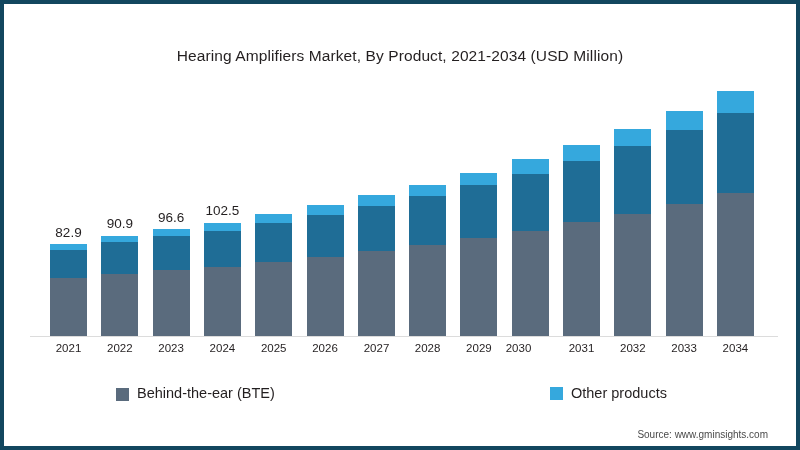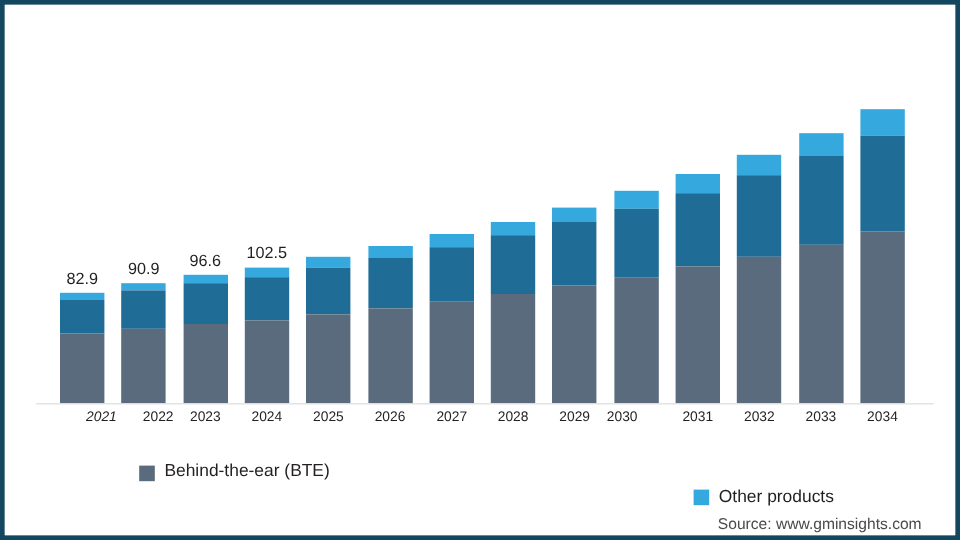--- a/index.html
+++ b/index.html
@@ -111,31 +111,32 @@
     flex: none;
   }
   .legend-text {
     font-size: 14.5px;
     color: #231f20;
   }
   #source {
     position: absolute;
     right: 28px;
     top: 425px;
-    font-size: 13px;
+    font-size: 10px;
     color: #4a4a4a;
     white-space: nowrap;
   }
 </style>
 </head>
 <body>
 
 <div id="frame">
   <div id="canvas">
 
+    <div id="chart-title">Hearing Amplifiers Market, By Product, 2021-2034 (USD Million)</div>
 
     <div id="plot">
         <div class="bar-group" style="left: 8px;">
           <div class="seg seg-other" style="height: 5.52174px; background: rgb(53, 168, 221);"></div>
           <div class="seg seg-ite" style="height: 28.4922px; background: rgb(31, 109, 150);"></div>
           <div class="seg seg-bte" style="height: 57.5365px; background: rgb(90, 107, 125);"></div>
           <div class="bar-label" style="bottom: 96.5504px;">82.9</div>
         </div>
         <div class="bar-group" style="left: 59.3px;">
           <div class="seg seg-other" style="height: 6.51565px; background: rgb(53, 168, 221);"></div>
@@ -203,42 +204,42 @@
         <div class="bar-group" style="left: 674.9px;">
           <div class="seg seg-other" style="height: 21.7557px; background: rgb(53, 168, 221);"></div>
           <div class="seg seg-ite" style="height: 79.7339px; background: rgb(31, 109, 150);"></div>
           <div class="seg seg-bte" style="height: 143.344px; background: rgb(90, 107, 125);"></div>
         </div>
       </div>
 
     <div id="baseline"></div>
 
     <div id="xaxis">
-        <div class="xtick" style="left: 24px; width: 37px; font-style: italic;">2021</div>
-        <div class="xtick" style="left: 59.3px; width: 37px; margin-left: 12px;">2022</div>
+        <div class="xtick" style="left: 8px; width: 37px;">2021</div>
+        <div class="xtick" style="left: 59.3px; width: 37px;">2022</div>
         <div class="xtick" style="left: 110.6px; width: 37px;">2023</div>
         <div class="xtick" style="left: 161.9px; width: 37px;">2024</div>
         <div class="xtick" style="left: 213.2px; width: 37px;">2025</div>
         <div class="xtick" style="left: 264.5px; width: 37px;">2026</div>
         <div class="xtick" style="left: 316px; width: 37px;">2027</div>
         <div class="xtick" style="left: 367.1px; width: 37px;">2028</div>
         <div class="xtick" style="left: 418.4px; width: 37px;">2029</div>
         <div class="xtick" style="left: 458px; width: 37px;">2030</div>
         <div class="xtick" style="left: 521px; width: 37px;">2031</div>
         <div class="xtick" style="left: 572.3px; width: 37px;">2032</div>
         <div class="xtick" style="left: 623.6px; width: 37px;">2033</div>
         <div class="xtick" style="left: 674.9px; width: 37px;">2034</div>
       </div>
 
     <div id="legend">
         <div class="legend-item" style="left: 112px; align-items: flex-end;">
           <span class="legend-swatch" style="background: rgb(90, 107, 125);"></span>
           <span class="legend-text">Behind-the-ear (BTE)</span>
         </div>
-        <div class="legend-item" style="left: 574px; margin-top: 21px;">
+        <div class="legend-item" style="left: 546px;">
           <span class="legend-swatch" style="background: rgb(53, 168, 221);"></span>
           <span class="legend-text">Other products</span>
         </div>
       </div>
 
     <div id="source">Source: www.gminsights.com</div>
 
   </div>
 </div>
 

